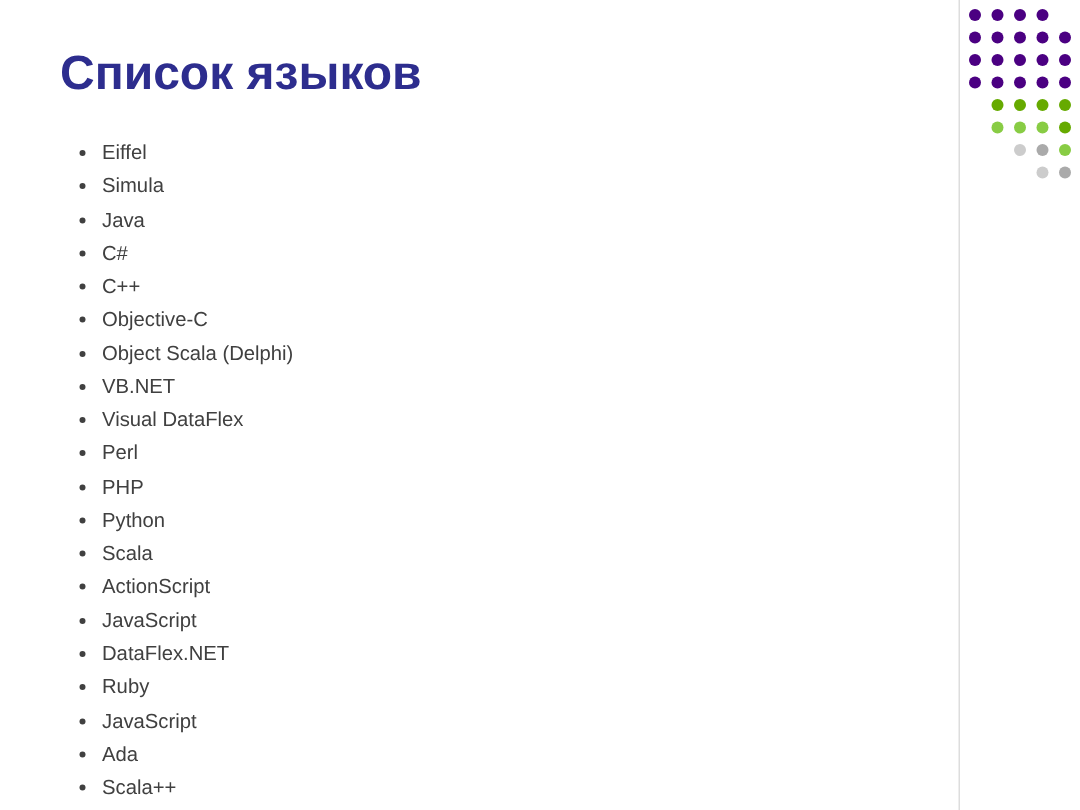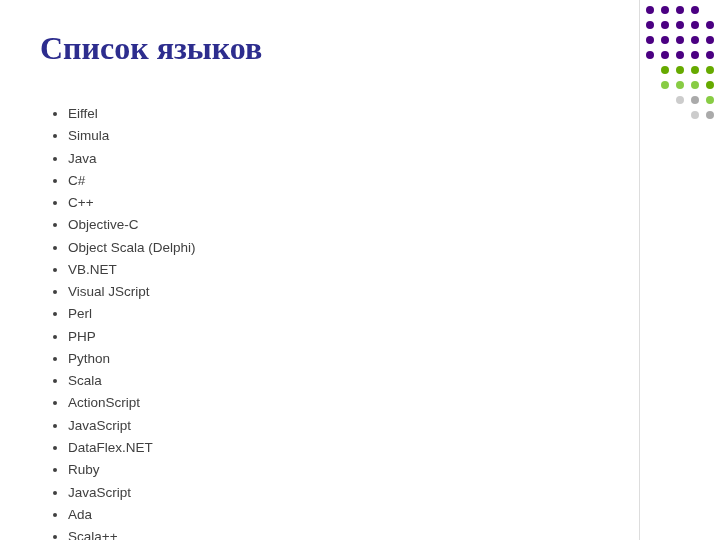--- a/index.html
+++ b/index.html
@@ -21,22 +21,22 @@
       width: 720px;
       height: 540px;
       position: relative;
       padding: 30px 40px 20px 40px;
     }
 
     .page-title {
       font-size: 32px;
       font-weight: bold;
       color: #2d2d8e;
-      margin-bottom: 36px;
-      font-family: Liberation Serif, serif;
+      margin-bottom: 24px;
+      font-family: Liberation Sans, sans-serif;
     }
 
     .language-list {
       list-style: disc;
       padding-left: 28px;
       columns: 1;
     }
 
     .language-list li {
       font-size: 13.5px;
@@ -92,21 +92,21 @@
 
   <ul class="language-list" id="lang-list">
   <li>Eiffel</li>
       <li>Simula</li>
       <li>Java</li>
       <li>C#</li>
       <li>C++</li>
       <li>Objective-C</li>
       <li>Object Scala (Delphi)</li>
       <li>VB.NET</li>
-      <li>Visual JScript</li>
+      <li>Visual DataFlex</li>
       <li>Perl</li>
       <li>PHP</li>
       <li>Python</li>
       <li>Scala</li>
       <li>ActionScript</li>
       <li>JavaScript</li>
       <li>DataFlex.NET</li>
       <li>Ruby</li>
       <li>JavaScript</li>
       <li>Ada</li>

